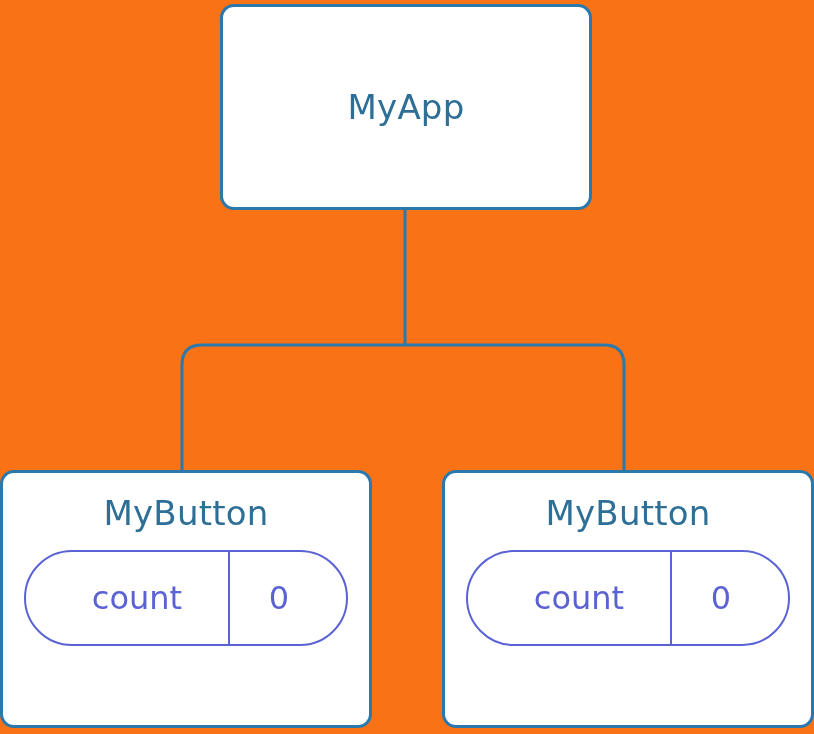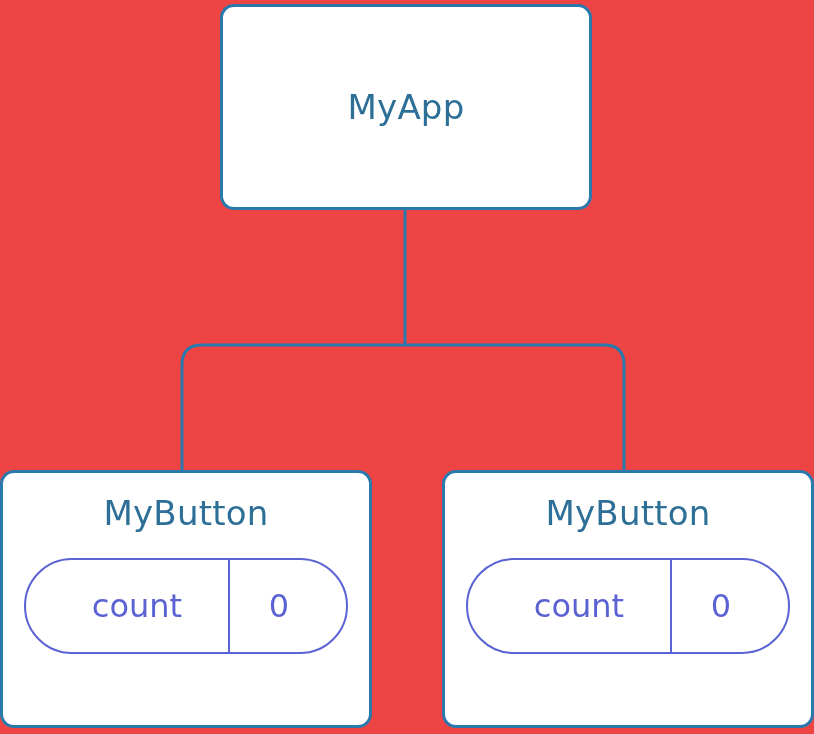--- a/index.html
+++ b/index.html
@@ -11,21 +11,21 @@
     width: 814px;
     height: 734px;
     overflow: hidden;
     font-family: "DejaVu Sans", "Liberation Sans", sans-serif;
   }
 
   #canvas {
     position: relative;
     width: 814px;
     height: 734px;
-    background: #ef4444;
+    background: #f97316;
     overflow: hidden;
   }
 
   
   #connectors {
     position: absolute;
     left: 0;
     top: 0;
     width: 814px;
     height: 734px;
@@ -66,21 +66,21 @@
   .node-title {
     color: #2d6f96;
     font-size: 34px;
     line-height: 1;
     letter-spacing: 0.2px;
     white-space: nowrap;
   }
 
   
   .state-pill {
-    margin-top: 28px;
+    margin-top: 20px;
     display: flex;
     align-items: stretch;
     border: 2px solid #5a62d4;
     border-radius: 999px;
     background: #ffffff;
     height: 92px;
     overflow: hidden;
   }
 
   .pill-key,

